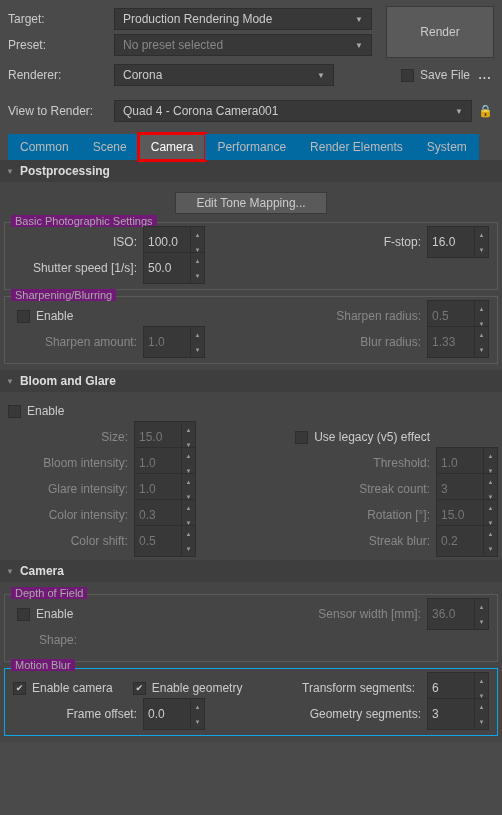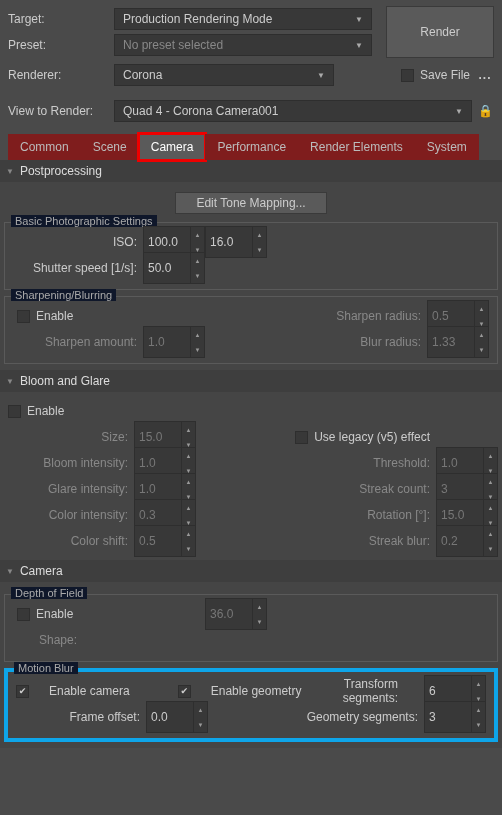--- a/index.html
+++ b/index.html
@@ -7,29 +7,29 @@
 .panel{background:#4a4a4a;padding:6px 8px}
 .row{display:flex;align-items:center;min-height:26px;gap:6px}
 .lbl{color:#ccc;font-size:12px}
 .dropdown{background:#383838;border:1px solid #2e2e2e;height:22px;display:flex;align-items:center;padding:0 8px;position:relative;flex:1}
 .dropdown::after{content:"▼";position:absolute;right:8px;font-size:8px;color:#aaa}
 .btn-big{background:#5a5a5a;border:1px solid #3a3a3a;display:flex;align-items:center;justify-content:center;color:#ccc}
 .btn-med{background:#5a5a5a;border:1px solid #3a3a3a;height:22px;display:flex;align-items:center;justify-content:center;padding:0 20px}
 .checkbox{width:13px;height:13px;background:#383838;border:1px solid #2e2e2e;display:inline-flex;align-items:center;justify-content:center;font-size:10px;color:#ccc}
 .checkbox.checked::before{content:"✔";font-size:9px}
 .tabs{display:flex;background:#4a4a4a;padding:4px 8px 0;gap:0}
-.tab{padding:6px 12px;background:#7f1d1d;color:#bbb;cursor:pointer}
+.tab{padding:6px 12px;background:#0369a1;color:#bbb;cursor:pointer}
 .tab.active{background:#5a5a5a;color:#fff}
 .tab.highlight{outline:3px solid #e00;outline-offset:-1px}
-.section-head{display:flex;align-items:center;background:#3e3e3e;height:22px;padding:0 6px;gap:6px;font-weight:400;color:#ddd}
+.section-head{display:flex;align-items:center;background:#3e3e3e;height:22px;padding:0 6px;gap:6px;font-weight:700;color:#ddd}
 .section-head::before{content:"▼";font-size:8px;color:#888}
 .section-body{background:#454545;padding:6px 4px}
 .fieldset{border:1px solid #5a5a5a;padding:6px 8px 8px;margin-top:6px;position:relative}
-.fieldset-label{position:absolute;top:-8px;left:6px;background:#0f172a;padding:0 4px;color:#aaa;font-size:11px}
-.fieldset.hl{border:4px solid #0ea5e9}
+.fieldset-label{position:absolute;top:-8px;left:6px;background:#701a75;padding:0 4px;color:#aaa;font-size:11px}
+.fieldset.hl{border:1px solid #0ea5e9}
 .fieldset.hl .fieldset-label{top:-10px}
 .spin{background:#383838;border:1px solid #2e2e2e;height:32px;width:62px;display:flex;align-items:center;position:relative}
 .spin input{background:transparent;border:none;width:46px;padding:0 4px;color:#ccc;font-size:12px;outline:none}
 .spin.disabled input{color:#777}
 .spin-btns{width:14px;height:100%;display:flex;flex-direction:column;border-left:1px solid #2e2e2e}
 .spin-btns span{flex:1;display:flex;align-items:center;justify-content:center;font-size:6px;color:#999;line-height:1}
 .prop-row{display:flex;align-items:center;height:26px}
 .prop-lbl-l{width:130px;text-align:right;padding-right:6px}
 .prop-lbl-r{flex:1;text-align:right;padding-right:6px}
 .dim{color:#888}
@@ -94,20 +94,21 @@
     <div class="fieldset-label">Basic Photographic Settings</div>
     <div class="prop-row">
       <div class="prop-lbl-l">ISO:</div>
       <div class="spin">
           <input value="100.0" style="">
           <div class="spin-btns">
             <span>▲</span>
             <span>▼</span>
           </div>
         </div>
+      <div class="prop-lbl-r">F-stop:</div>
       <div class="spin">
           <input value="16.0" style="">
           <div class="spin-btns">
             <span>▲</span>
             <span>▼</span>
           </div>
         </div>
     </div>
     <div class="prop-row">
       <div class="prop-lbl-l">Shutter speed [1/s]:</div>
@@ -257,36 +258,37 @@
 <div class="section-head">Camera</div>
 <div class="section-body">
   <div class="fieldset">
     <div class="fieldset-label">Depth of Field</div>
     <div class="prop-row">
       <div style="width:130px;display:flex;align-items:center;gap:6px;padding-left:4px">
         <span class="checkbox"></span>
         <span>Enable</span>
       </div>
       <div style="width:62px"></div>
+      <div class="prop-lbl-r dim">Sensor width [mm]:</div>
       <div class="spin disabled">
           <input value="36.0" style="">
           <div class="spin-btns">
             <span>▲</span>
             <span>▼</span>
           </div>
         </div>
     </div>
     <div class="prop-row">
       <div style="width:70px;text-align:right;padding-right:6px" class="dim">Shape:</div>
       <div style="flex:1"></div>
     </div>
   </div>
   <div class="fieldset hl">
     <div class="fieldset-label">Motion Blur</div>
-    <div class="prop-row" style="gap:20px">
+    <div class="prop-row" style="gap:6px">
       <span class="checkbox checked"></span>
       <span>Enable camera</span>
       <span style="width:8px"></span>
       <span class="checkbox checked"></span>
       <span>Enable geometry</span>
       <div class="prop-lbl-r">Transform segments:</div>
       <div class="spin">
           <input value="6" style="">
           <div class="spin-btns">
             <span>▲</span>

